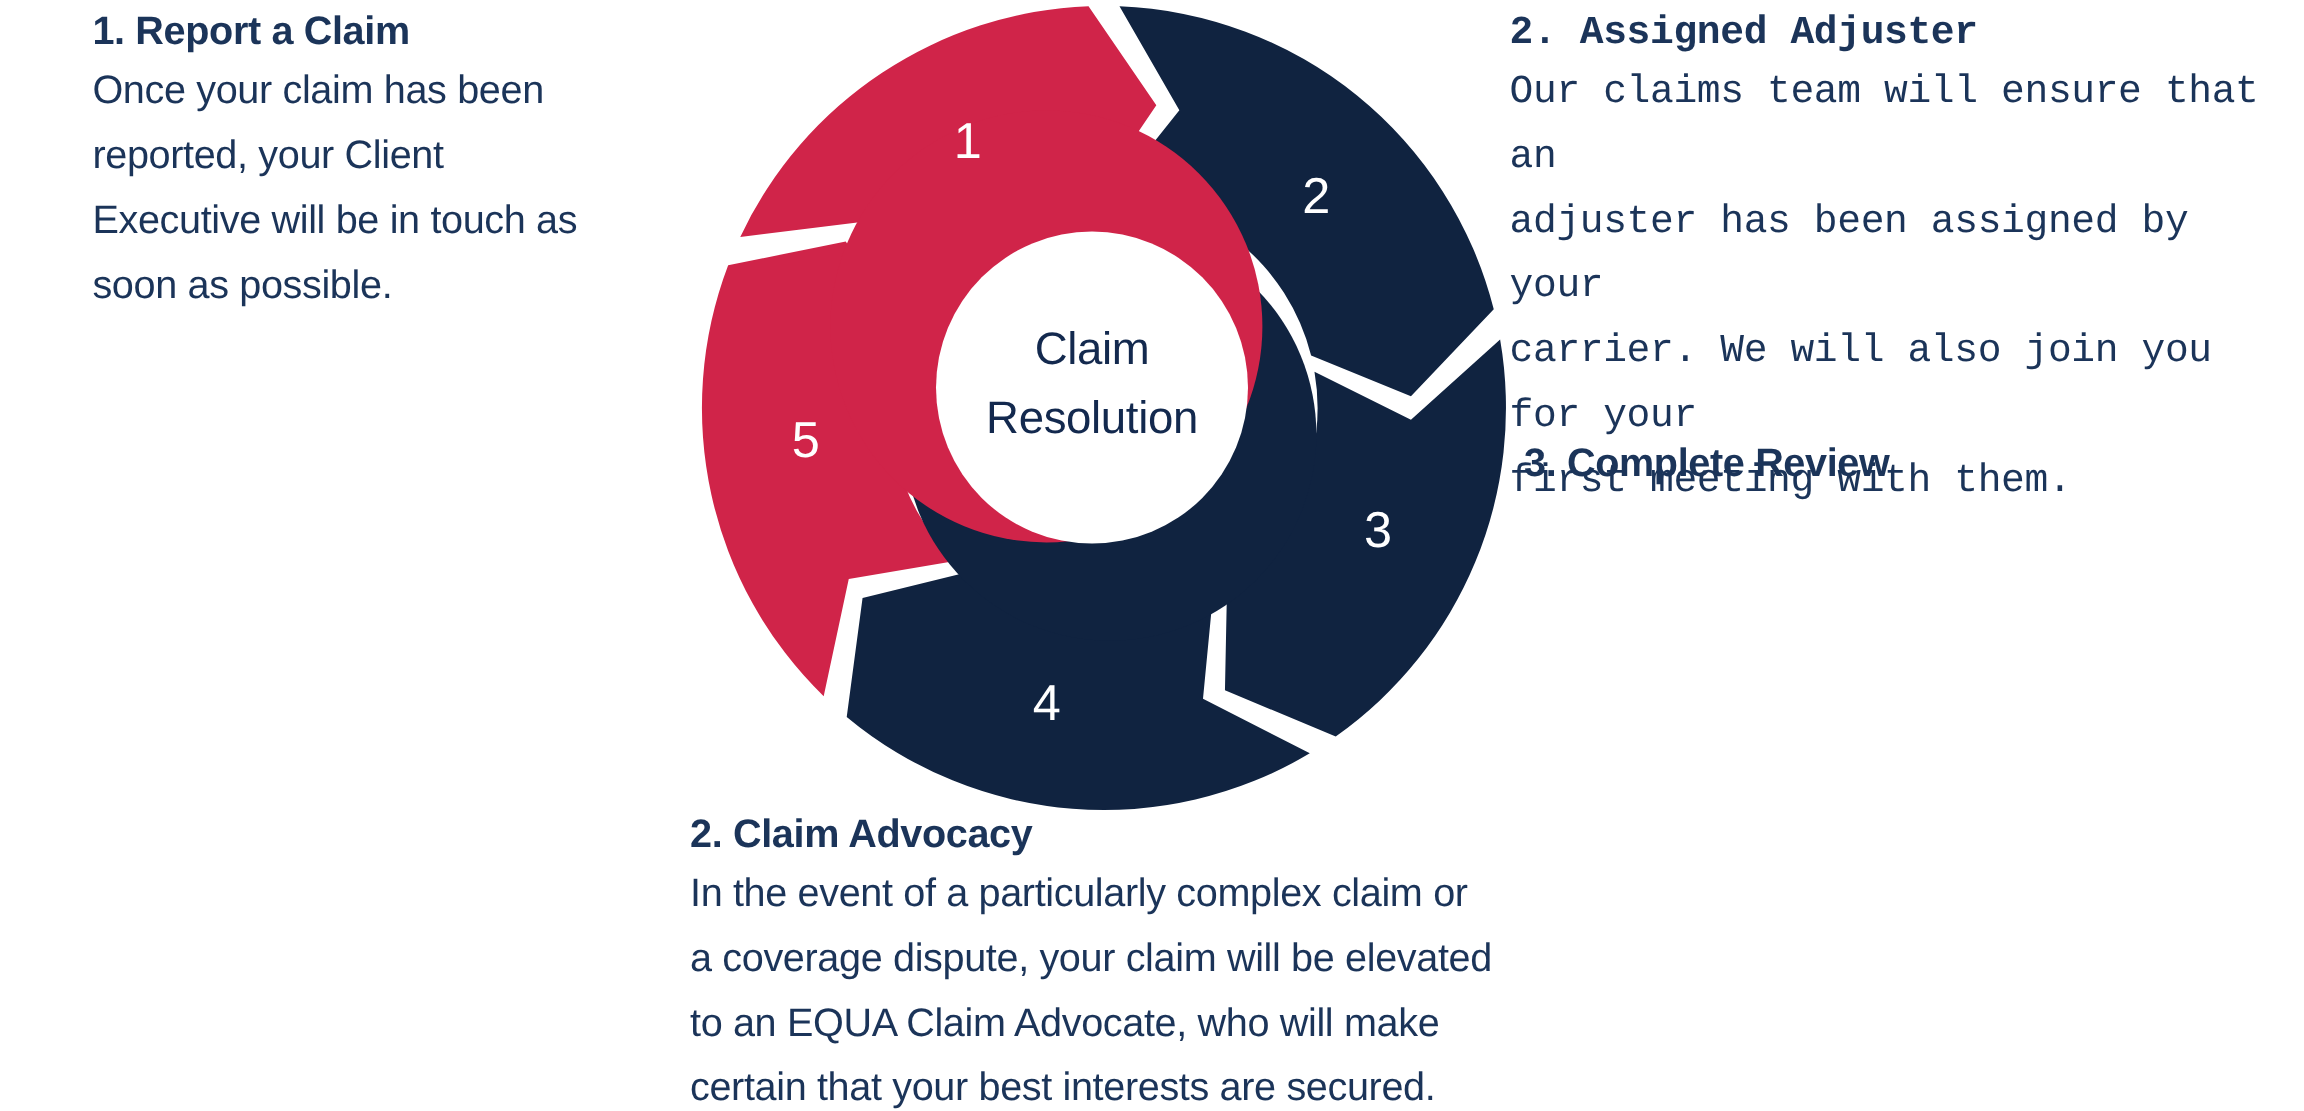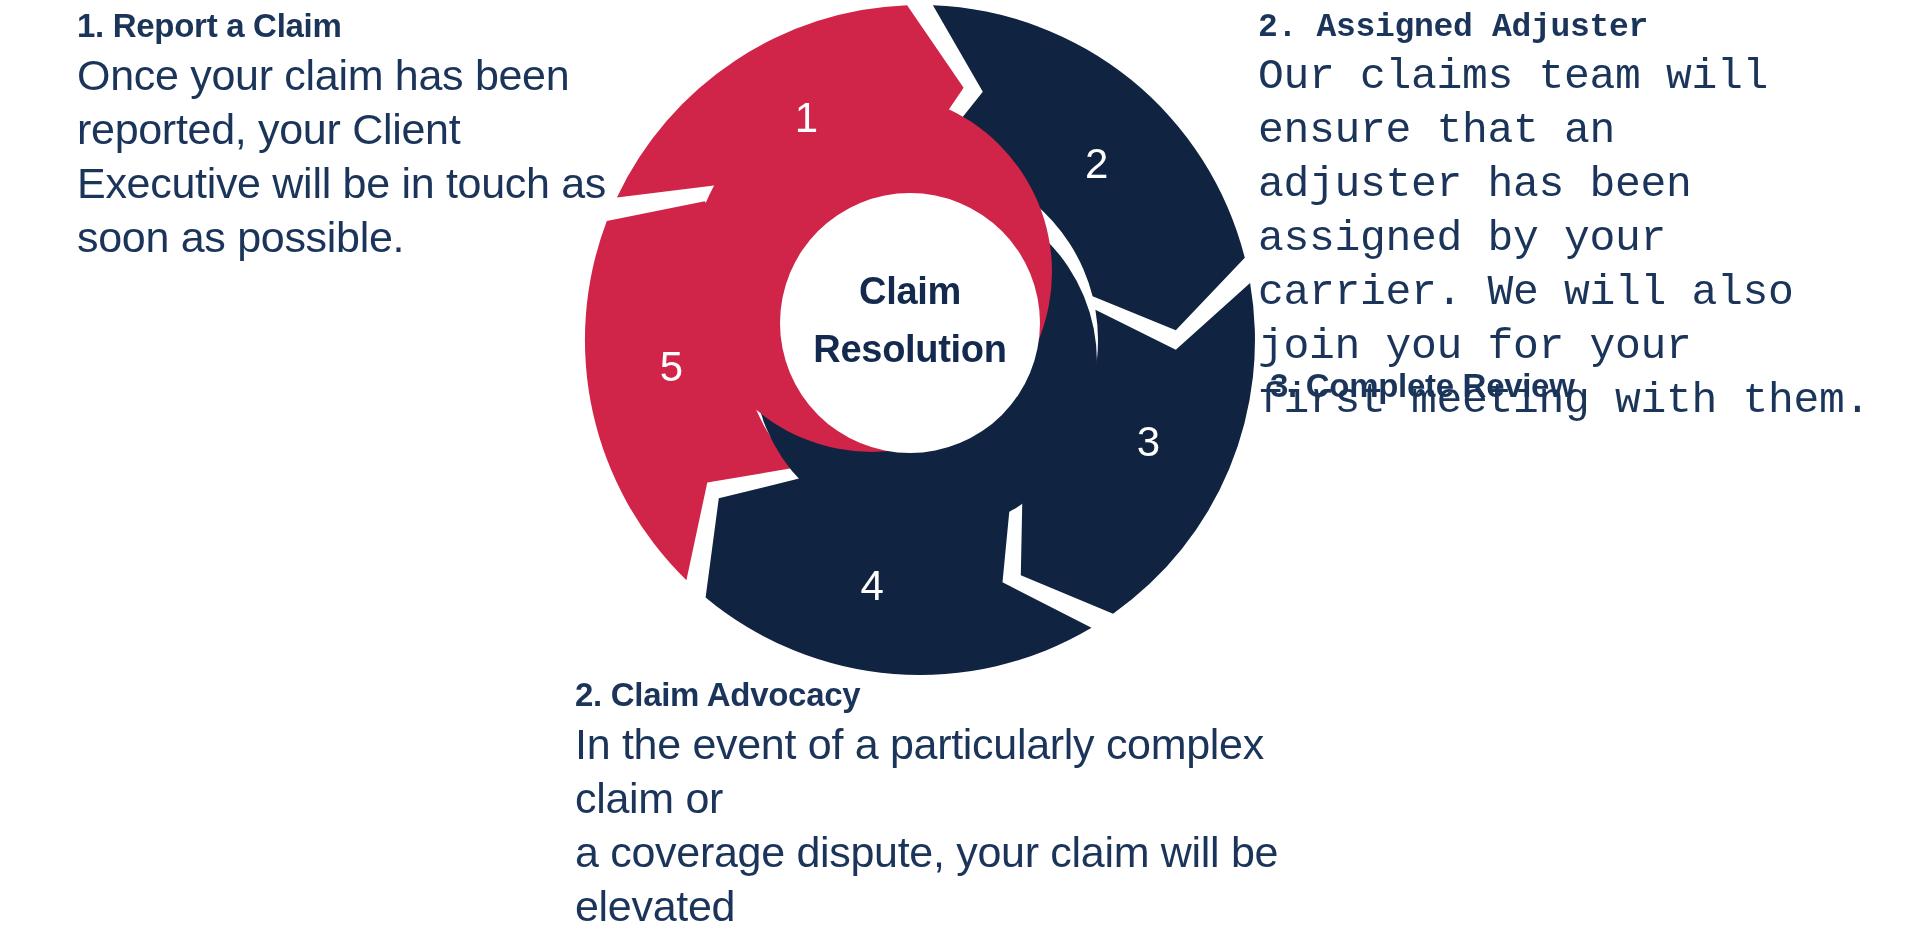--- a/index.html
+++ b/index.html
@@ -15,31 +15,31 @@
     width:1920px;height:926px;position:relative;overflow:hidden;
   }
   #stage{position:absolute;left:0;top:0;width:1920px;height:926px;background:#fff;}
   #wheel-svg{position:absolute;left:0;top:0;width:1920px;height:926px;}
   .step{position:absolute;color:var(--text);}
   .step h2{
     font-size:33px;line-height:44px;font-weight:700;
     letter-spacing:-0.3px;white-space:pre-line;color:var(--text);
   }
   .step p{
-    font-size:43px;line-height:54px;font-weight:400;
+    font-size:33px;line-height:54px;font-weight:400;
     letter-spacing:-0.3px;white-space:pre-line;color:var(--text);
   }
   .step-1{left:45px;top:4px;width:600px;margin-left:32px;}
   .step-2{left:1258px;top:6px;width:650px;font-family:Liberation Mono, monospace;}
   .step-3{left:1258px;top:364px;width:660px;margin-left:12px;}
   .step-4{left:575px;top:673px;width:760px;}
   .step-5{left:43px;top:356px;width:560px;}
   #center-label{
     position:absolute;left:760px;top:262px;width:300px;
-    text-align:center;font-weight:700;font-size:38px;line-height:58px;
+    text-align:center;font-weight:400;font-size:38px;line-height:58px;
     color:var(--center-text);white-space:pre-line;letter-spacing:-0.3px;
   }
   .wheel-number{
     font-family:"Liberation Sans", sans-serif;
     font-size:42px;fill:#ffffff;
   }
 </style>
 </head>
 <body>
 

